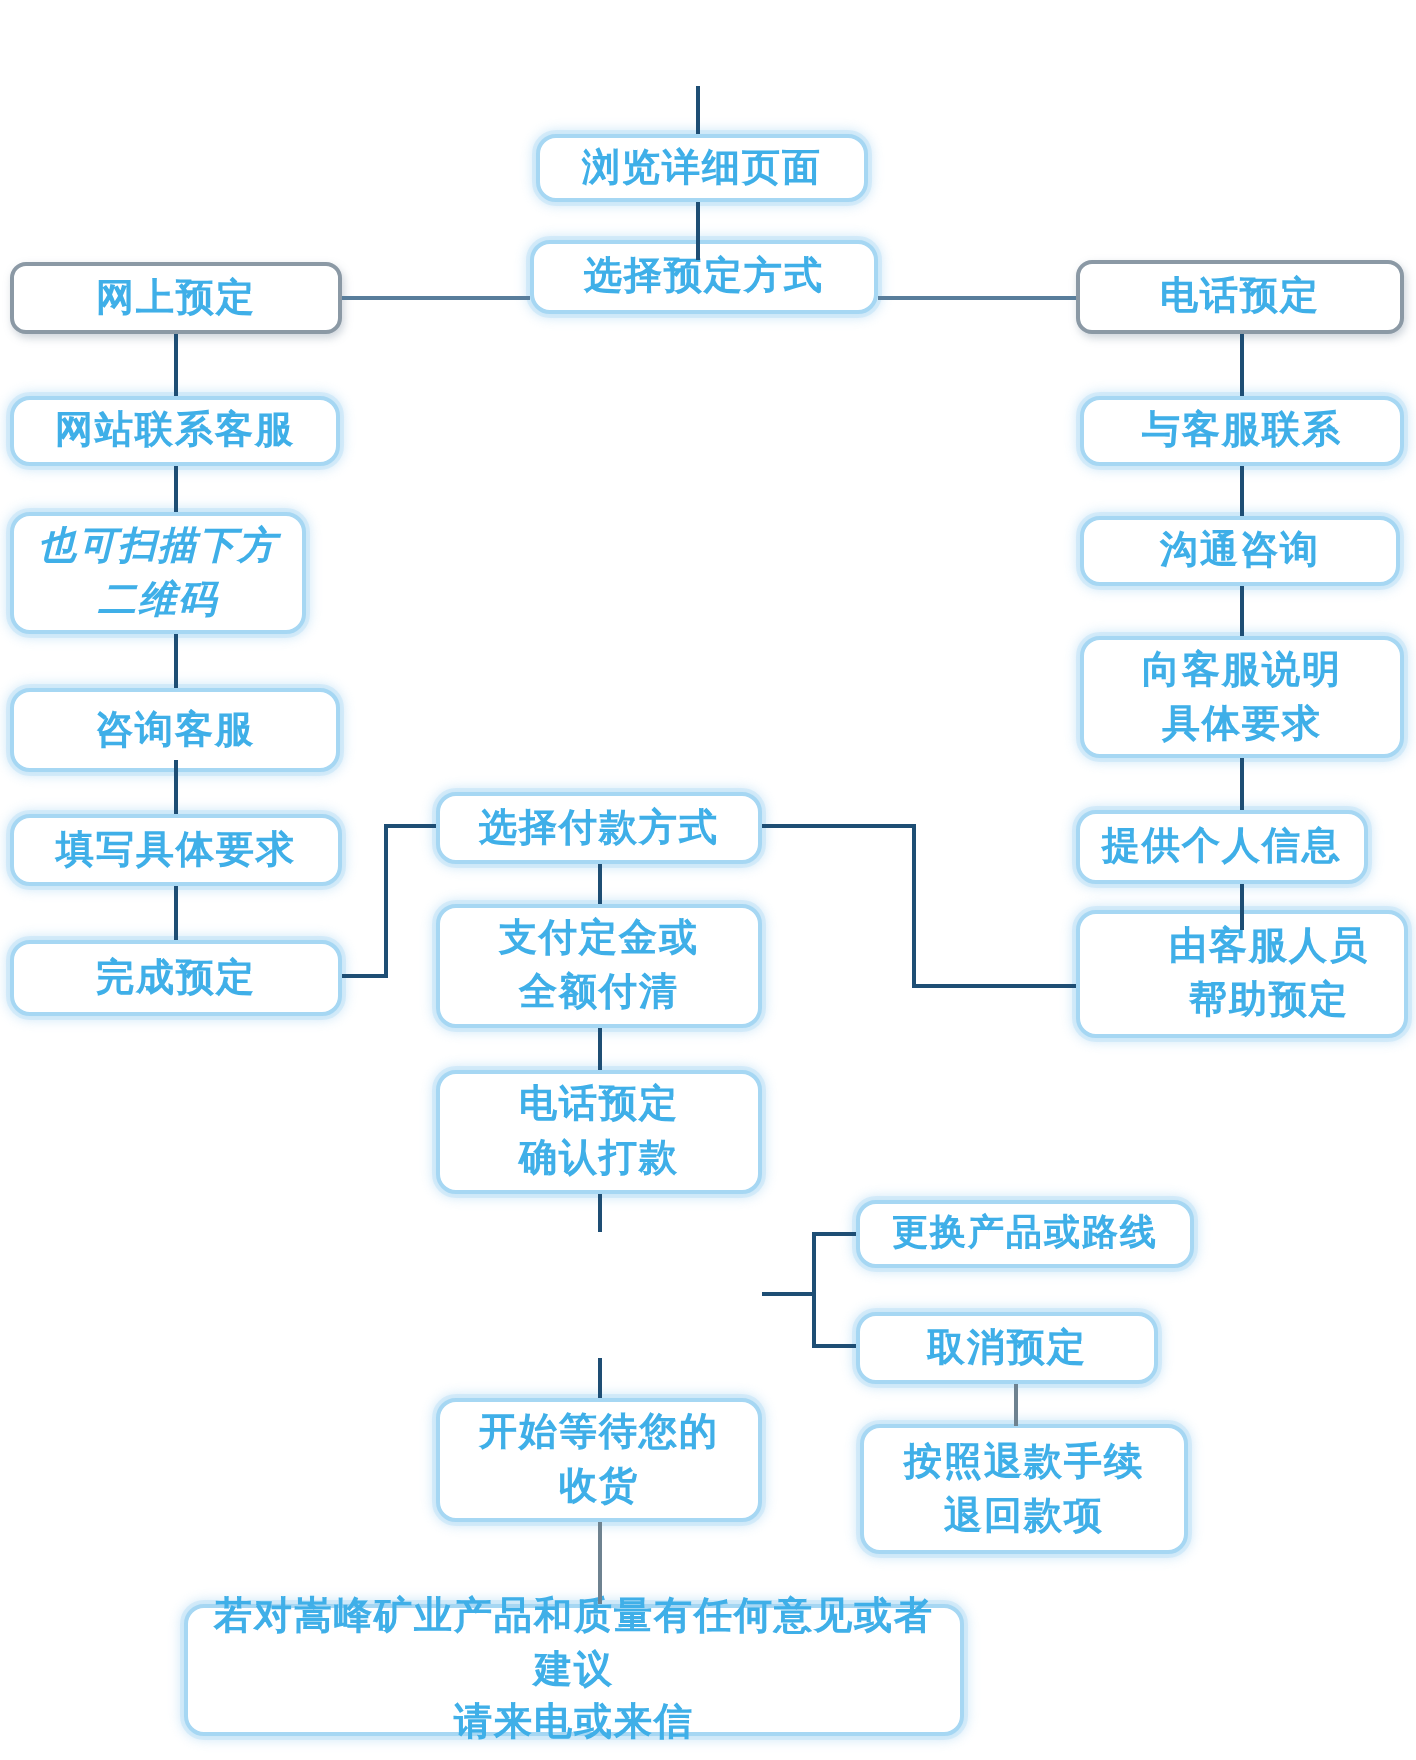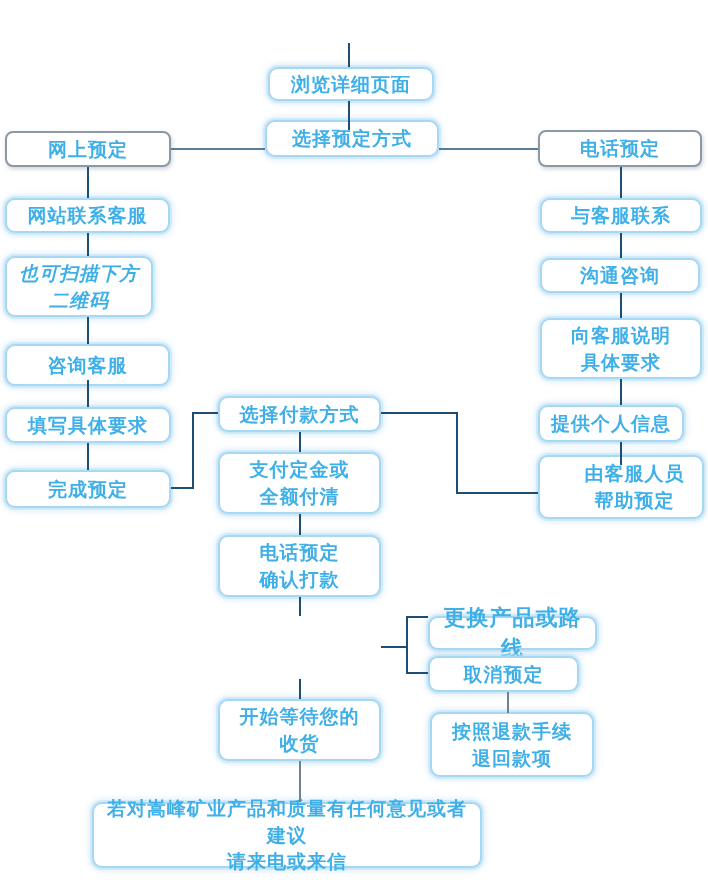--- a/index.html
+++ b/index.html
@@ -36,21 +36,21 @@
     line-height:1.42;
     letter-spacing:1px;
     white-space:pre-line;
     padding:1px 4px;
   }
   .node.gray{
     border-color:var(--box-border-gray);
     box-shadow:1px 2px 4px rgba(110,130,148,.35);
     border-radius:8px;
   }
-  .node.small{font-size:22px;margin-top:16px;}
+  .node.small{font-size:18px;}
   .line{position:absolute;background:var(--line-dark);}
   .line.v{width:2px;}
   .line.h{height:2px;}
   .line.mid{background:var(--line-mid);}
   .line.gray{background:var(--line-gray);}
 </style>
 </head>
 <body>
 
 <div class="canvas">

